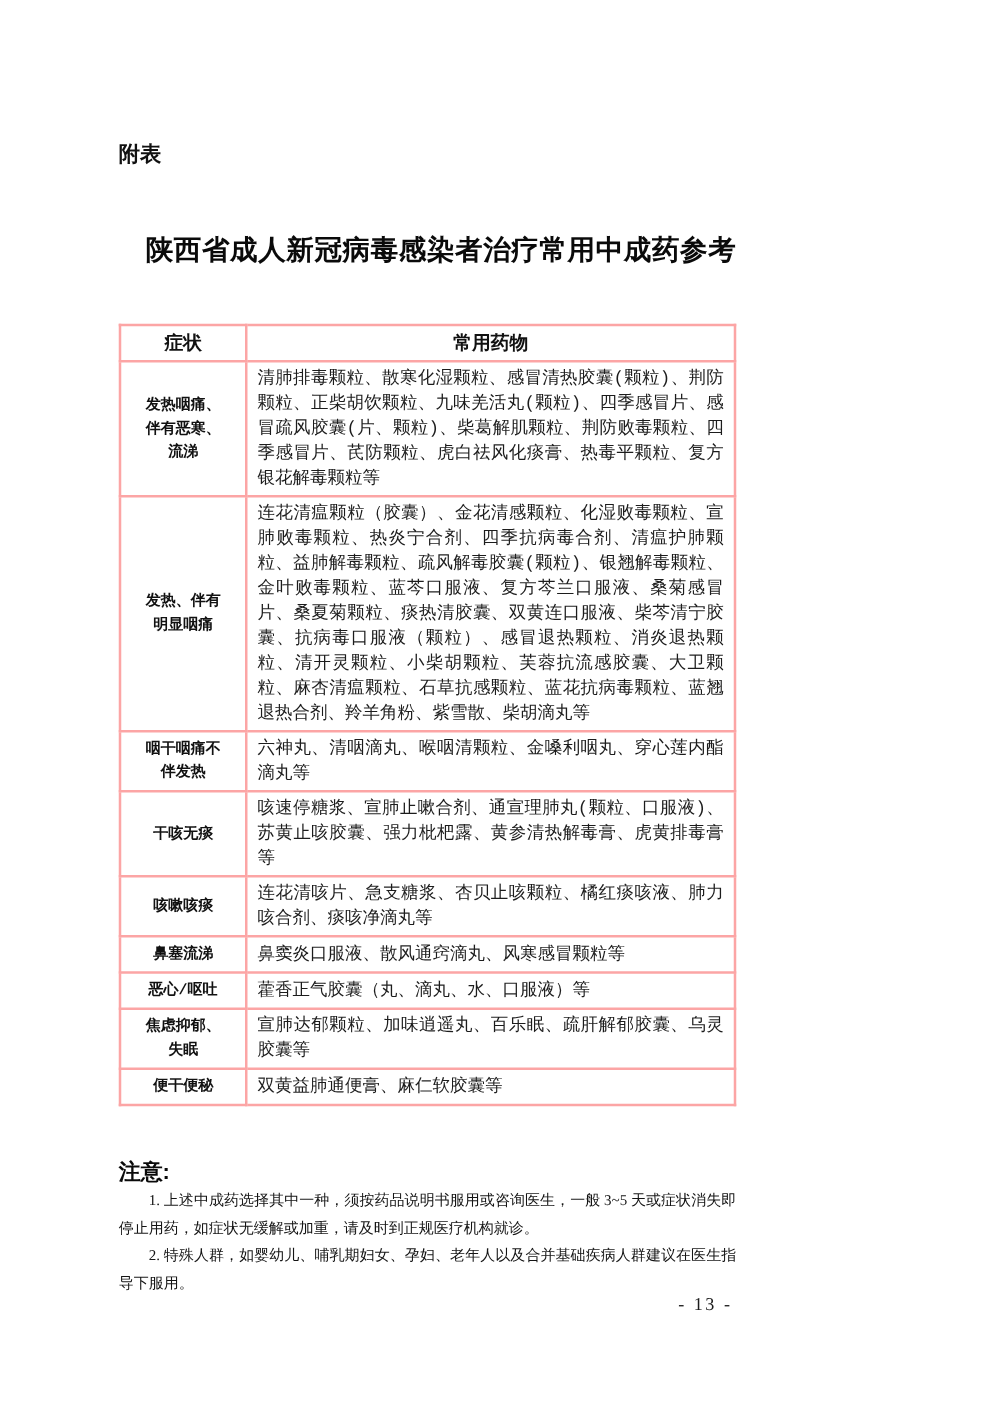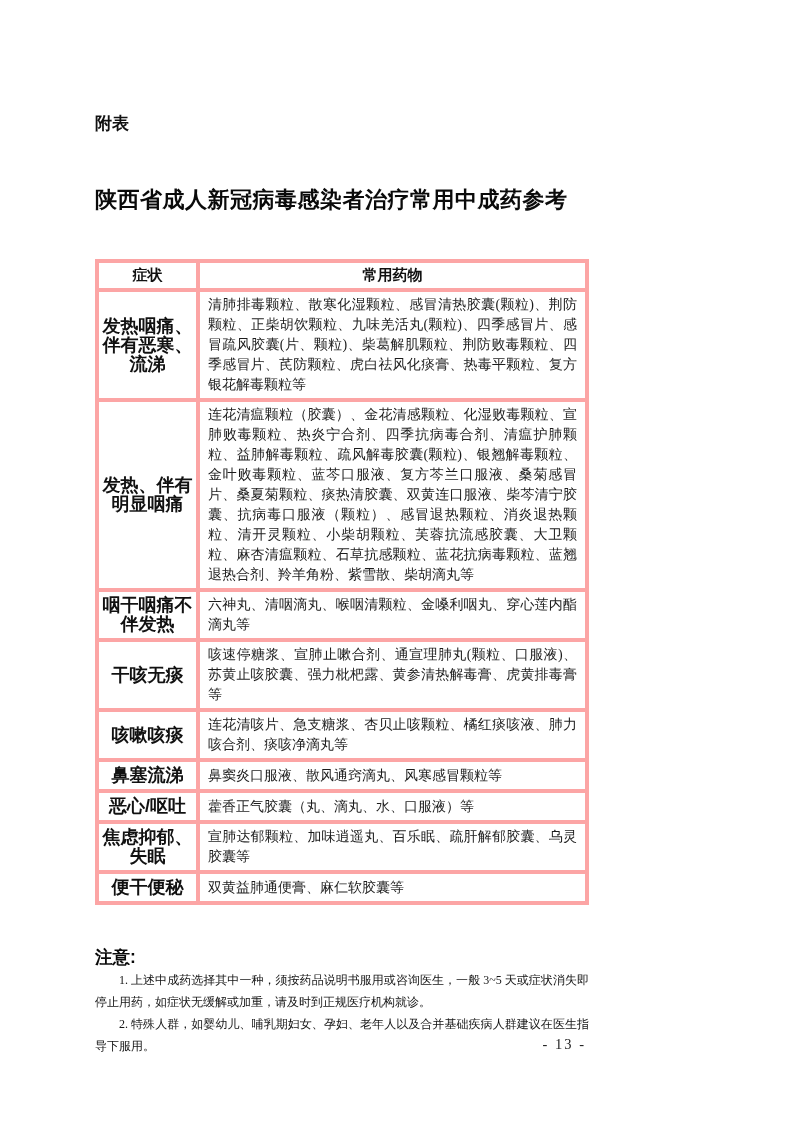--- a/index.html
+++ b/index.html
@@ -18,49 +18,50 @@
   }
   .appendix-label {
     padding-top: 112px;
     font-size: 17px;
     font-weight: bold;
     color: #111;
     font-family: "Liberation Sans", "DejaVu Sans", sans-serif;
   }
   .doc-title {
     margin-top: 50px;
-    text-align: left;
+    text-align: right;
     font-size: 22px;
     font-weight: bold;
     color: #0a0a0a;
     font-family: "Liberation Sans", "DejaVu Sans", sans-serif;
     letter-spacing: 0.5px;
   }
   table.med-table {
     margin-top: 44px;
     width: 100%;
     border-collapse: collapse;
     table-layout: fixed;
   }
   table.med-table th,
   table.med-table td {
-    border: 4px solid #fca5a5;
+    border: 2px solid #fca5a5;
+    font-family: Liberation Mono, monospace;
   }
   table.med-table col.c-symptom { width: 101px; }
   th.hdr {
     height: 29px;
     font-size: 15px;
     font-weight: bold;
     text-align: center;
     vertical-align: middle;
     color: #111;
     font-family: "Liberation Sans", "DejaVu Sans", sans-serif;
   }
   td.symptom {
-    font-size: 18px;
+    font-size: 12px;
     font-weight: bold;
     text-align: center;
     vertical-align: middle;
     line-height: 19px;
     color: #111;
     white-space: pre-line;
     padding: 4px 2px;
     font-family: "Liberation Sans", "DejaVu Sans", sans-serif;
   }
   td.medicines {

